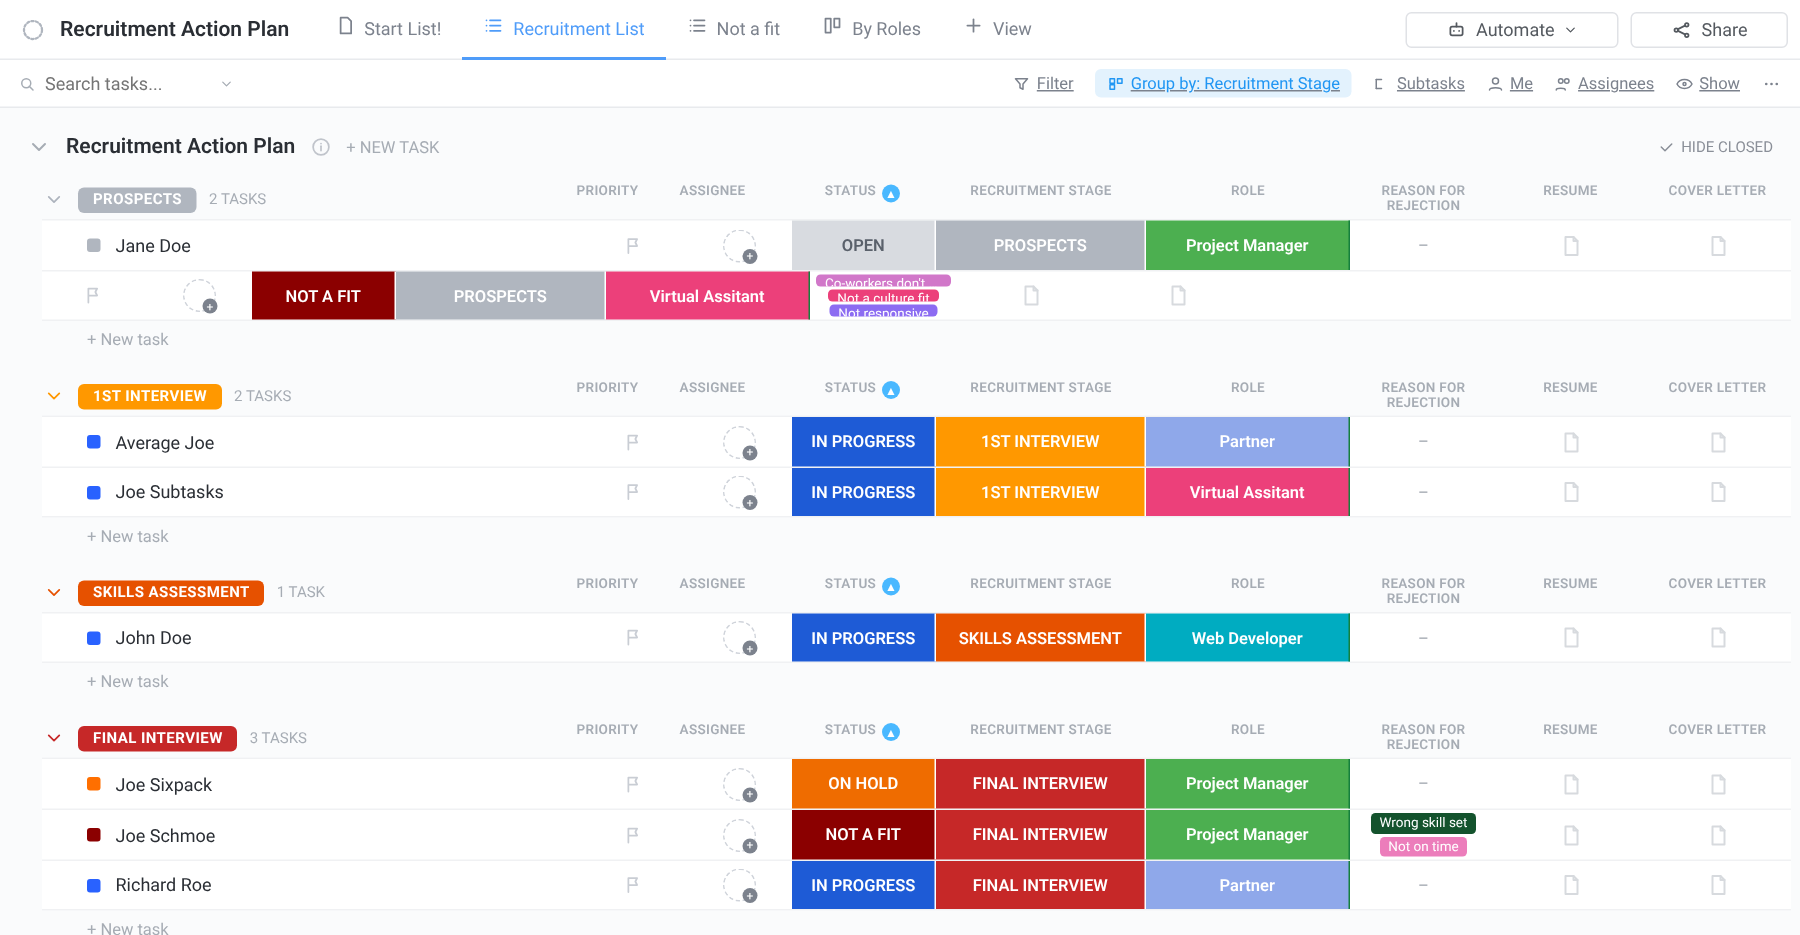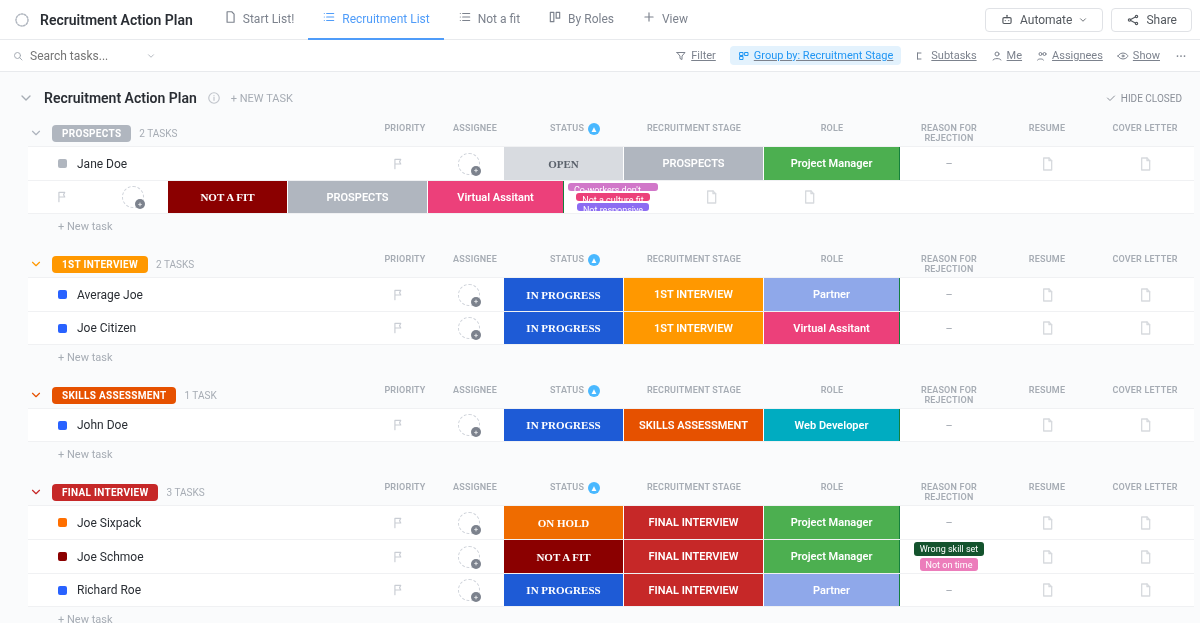--- a/index.html
+++ b/index.html
@@ -7,21 +7,21 @@
 .header { display: flex; align-items: center; height: 40px; background: #fff; border-bottom: 1px solid #e8eaed; padding: 0 8px; }
 .header-left { display: flex; align-items: center; gap: 4px; }
 .doc-icon { width: 28px; height: 28px; display: flex; align-items: center; justify-content: center; border-radius: 4px; }
 .doc-icon svg { width: 18px; height: 18px; }
 .doc-title { font-size: 14px; font-weight: 600; color: #2a2e34; margin-right: 12px; }
 .tabs { display: flex; align-items: stretch; height: 40px; }
 .tab { display: flex; align-items: center; gap: 6px; padding: 0 14px; font-size: 12px; color: #7c828d; border-bottom: 2px solid transparent; cursor: pointer; }
 .tab.active { color: #4f9cf9; border-bottom-color: #4f9cf9; }
 .tab svg { width: 14px; height: 14px; }
 .header-right { margin-left: auto; display: flex; align-items: center; gap: 8px; }
-.btn { display: flex; align-items: center; gap: 6px; padding: 4px 14px; border: 1px solid #e0e2e6; border-radius: 4px; background: #fff; font-size: 12px; color: #54595f; cursor: pointer; }
+.btn { display: flex; align-items: center; gap: 6px; padding: 4px 26px; border: 1px solid #e0e2e6; border-radius: 4px; background: #fff; font-size: 12px; color: #54595f; cursor: pointer; }
 .btn svg { width: 14px; height: 14px; }
 
 .toolbar { display: flex; align-items: center; height: 32px; background: #fff; border-bottom: 1px solid #e8eaed; padding: 0 12px; }
 .search-box { display: flex; align-items: center; gap: 6px; color: #a6acb4; font-size: 12px; flex: 0 0 160px; }
 .search-box input { border: none; outline: none; font-size: 12px; background: transparent; width: 110px; }
 .toolbar-right { margin-left: auto; display: flex; align-items: center; gap: 14px; font-size: 11px; color: #7c828d; text-decoration: underline; }
 .tool-item { display: flex; align-items: center; gap: 4px; cursor: pointer; }
 .group-pill { background: #e3f2fd; color: #2196f3; padding: 3px 8px; border-radius: 4px; }
 
 .content { padding: 12px 6px 30px 6px; }
@@ -50,21 +50,21 @@
 .rows {}
 .row { display: flex; align-items: stretch; height: 34px; border-top: 1px solid #f0f1f3; background: #fff; }
 .row:last-child { border-bottom: 1px solid #f0f1f3; }
 .row .name-cell { flex: 1; display: flex; align-items: center; gap: 10px; padding-left: 30px; font-size: 12px; color: #2a2e34; }
 .status-sq { width: 9px; height: 9px; border-radius: 2px; }
 .cell { display: flex; align-items: center; justify-content: center; font-size: 11px; }
 .cell.priority { width: 70px; color: #c9cdd4; }
 .cell.assignee { width: 70px; }
 .assignee-ph { width: 22px; height: 22px; border-radius: 50%; border: 1px dashed #cfd3da; position: relative; }
 .assignee-ph::after { content: "+"; position: absolute; bottom: -2px; right: -2px; width: 10px; height: 10px; background: #7c828d; color: #fff; border-radius: 50%; font-size: 8px; display: flex; align-items: center; justify-content: center; }
-.cell.status { width: 120px; color: #fff; font-weight: 600; border-right: 1px solid #fff; font-family: Liberation Serif, serif; }
+.cell.status { width: 96px; color: #fff; font-weight: 600; border-right: 1px solid #fff; }
 .cell.stage { width: 140px; color: #fff; font-weight: 600; border-right: 1px solid #fff; }
 .cell.role { width: 136px; color: #fff; font-weight: 600; border-right: 1px solid #15803d; }
 .cell.reason { width: 98px; flex-direction: column; gap: 2px; padding: 2px 4px; }
 .tag { font-size: 9px; padding: 2px 6px; border-radius: 3px; color: #fff; white-space: nowrap; overflow: hidden; text-overflow: ellipsis; max-width: 100%; }
 .cell.resume { width: 98px; color: #d7dade; }
 .cell.cover { width: 98px; color: #d7dade; }
 .dash { color: #9ca2ab; }
 .new-task-row { font-size: 11px; color: #a6acb4; padding: 6px 0 0 30px; cursor: pointer; }
 
 svg { stroke: currentColor; fill: none; stroke-width: 2; stroke-linecap: round; stroke-linejoin: round; }
@@ -374,21 +374,21 @@
             <div class="cell cover">
               <svg viewBox="0 0 24 24" width="16" height="16">
                 <path d="M7 3h8l4 4v14H7z"></path>
                 <polyline points="15 3 15 7 19 7"></polyline>
               </svg>
             </div>
           </div>
           <div class="row">
             <div class="name-cell">
               <span class="status-sq" style="background:#2962ff"></span>
-              <span>Joe Citizen</span>
+              <span>Joe Subtasks</span>
             </div>
             <div class="cell priority">
               <svg viewBox="0 0 24 24" width="14" height="14">
                 <path d="M5 4v16M5 4h10l-2 4 2 4H5"></path>
               </svg>
             </div>
             <div class="cell assignee">
               <div class="assignee-ph"></div>
             </div>
             <div class="cell status" style="background:#1e5bd6;">IN PROGRESS</div>

